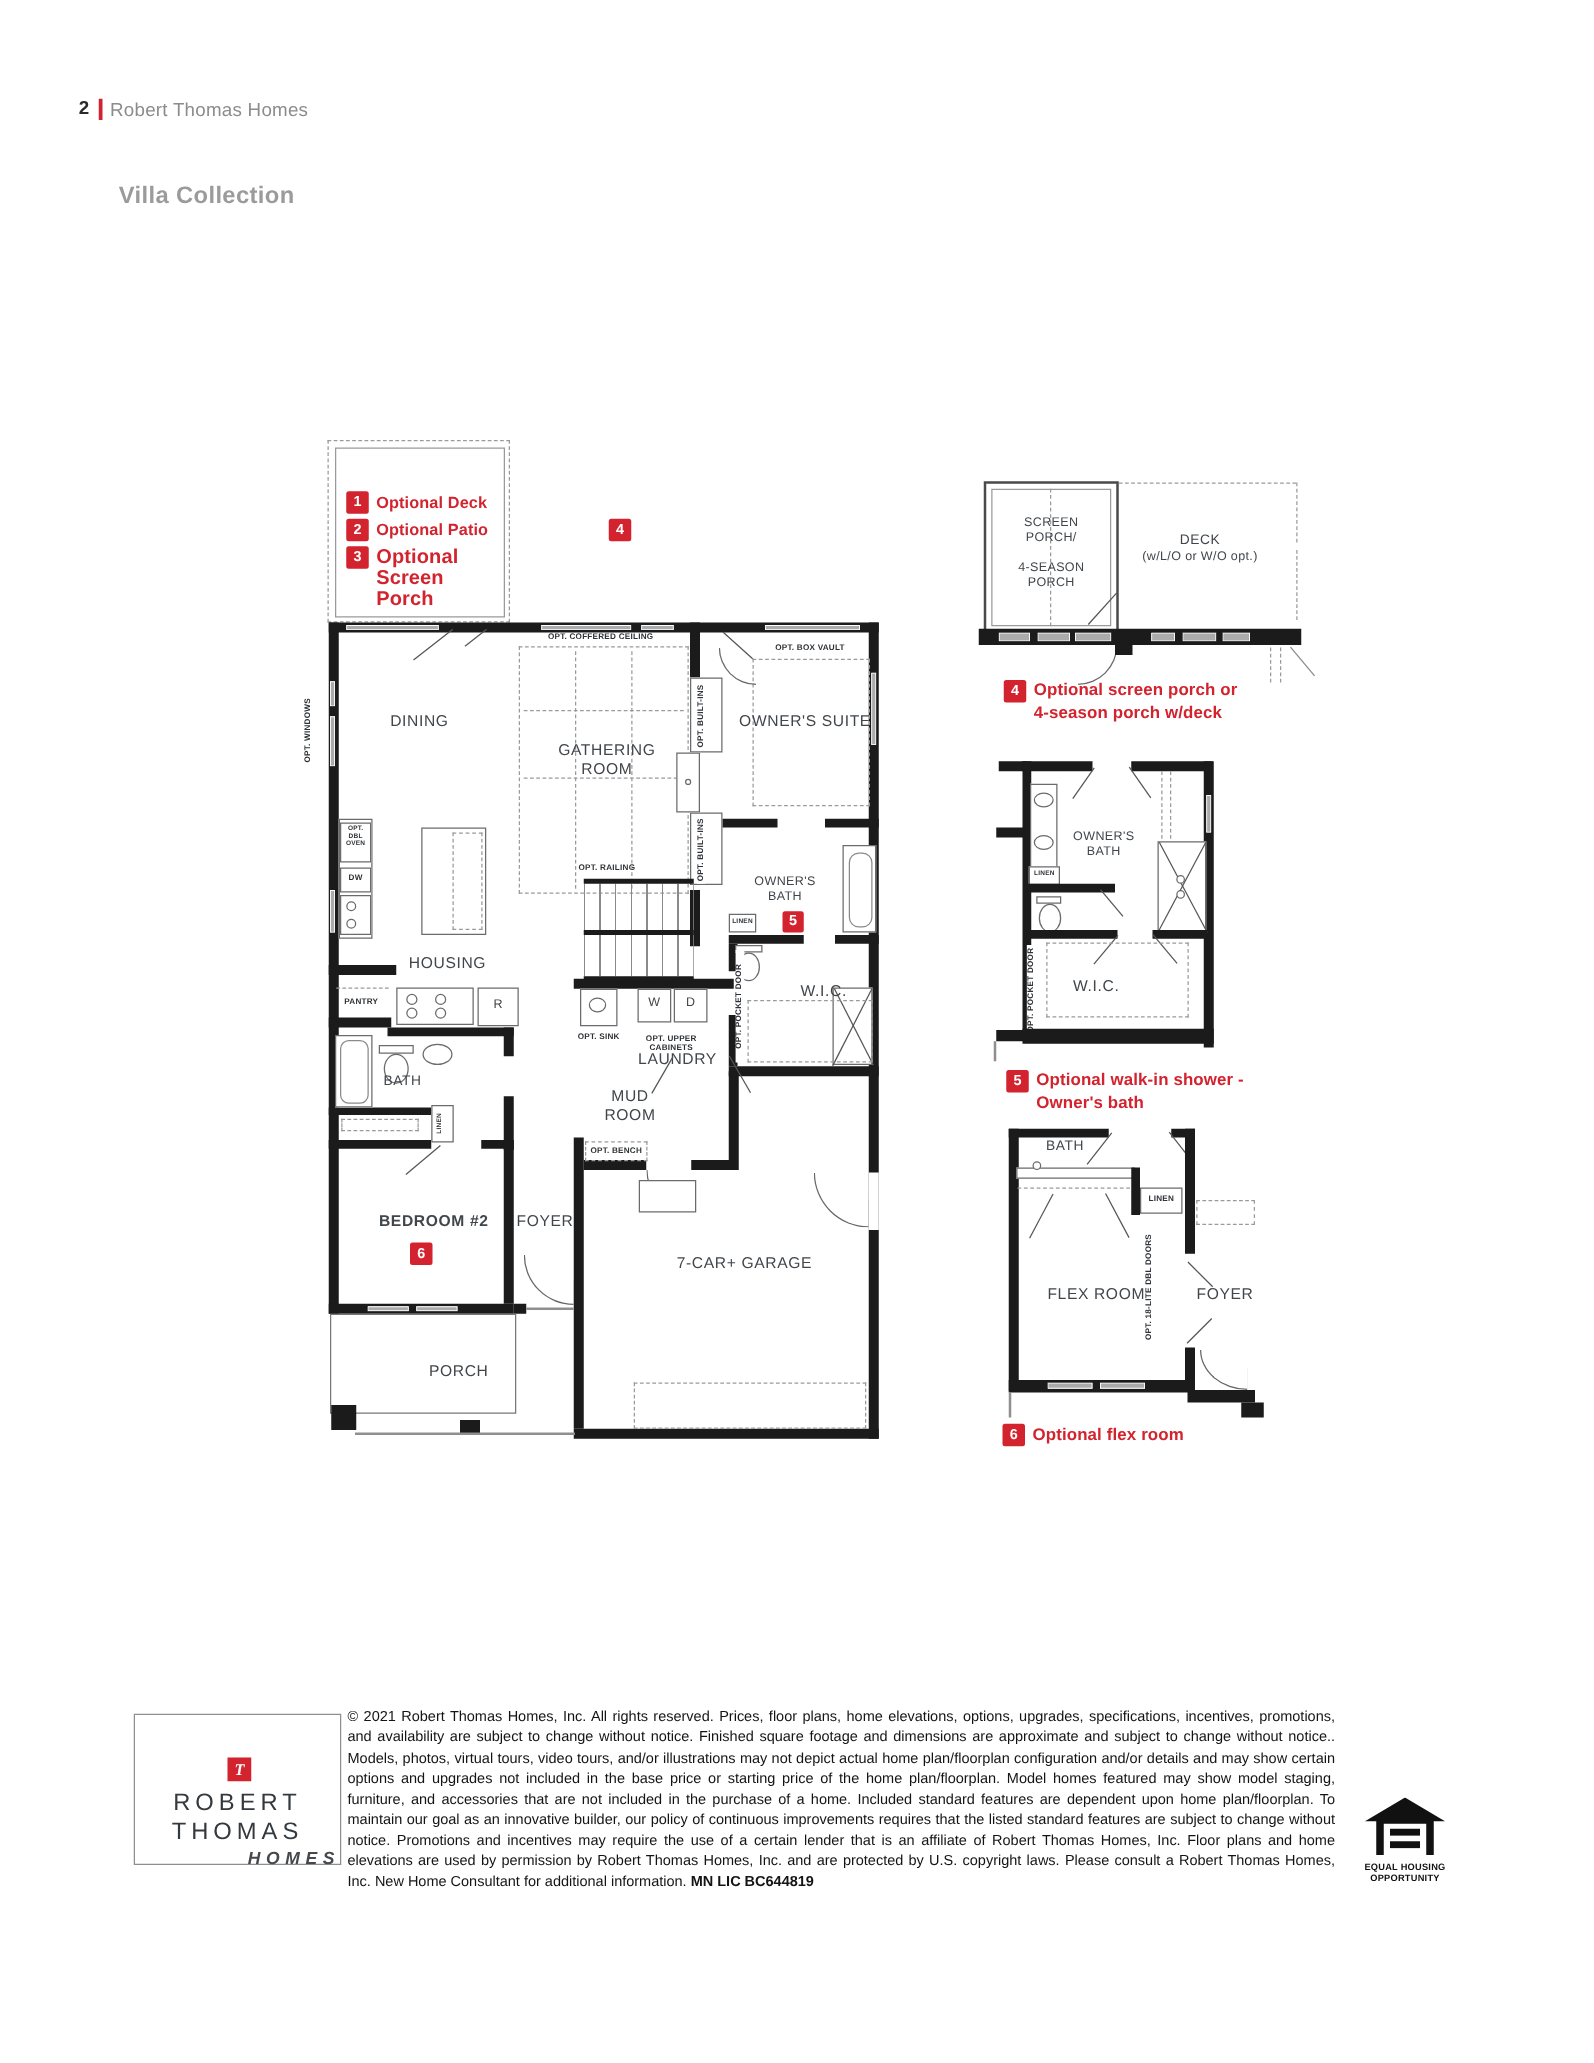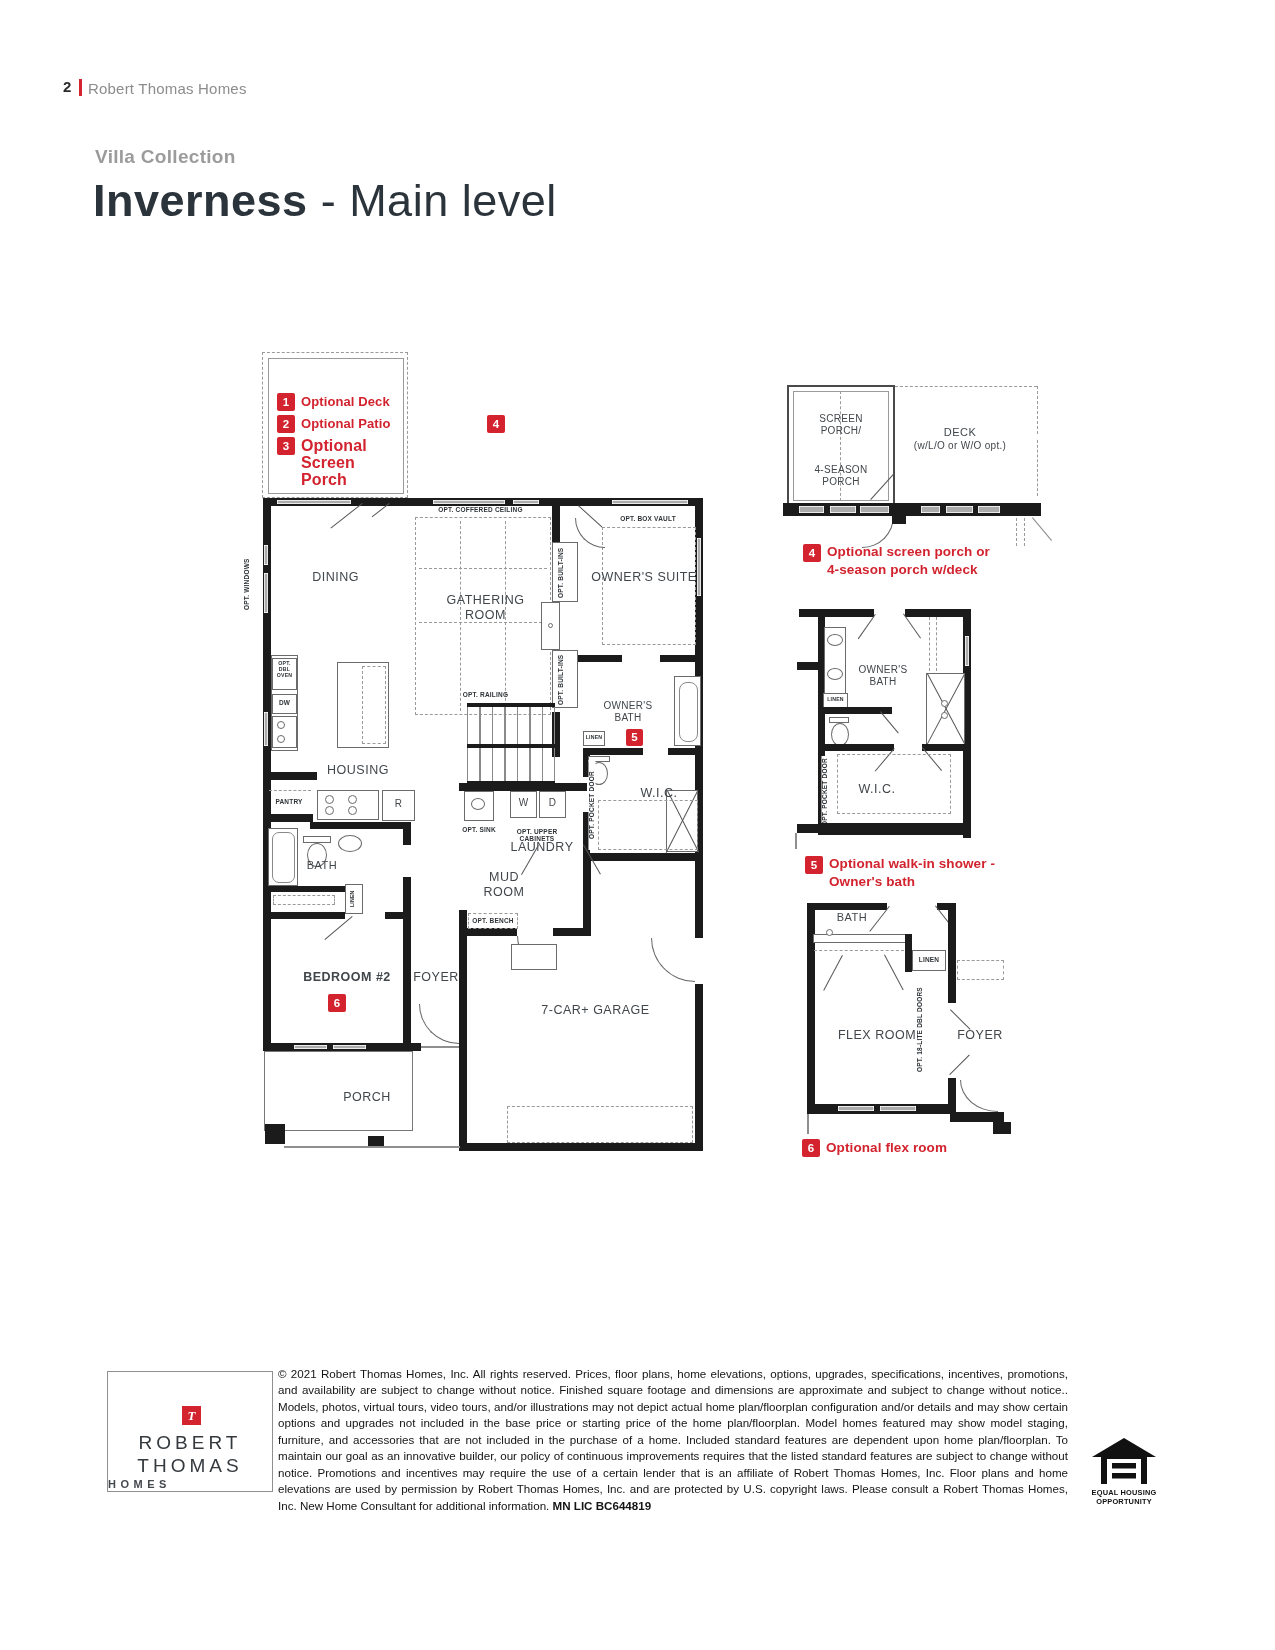--- a/index.html
+++ b/index.html
@@ -41,37 +41,36 @@
   .brand{position:absolute;left:88px;top:80px;font-size:15px;color:#8c8c8c;letter-spacing:.2px;}
   .collection{position:absolute;left:95px;top:146px;font-size:19px;font-weight:700;color:#9b9b9b;letter-spacing:.3px;}
   .title{position:absolute;left:93px;top:175px;font-size:45px;color:#2b333b;letter-spacing:.5px;}
   .title b{font-weight:700;}
   .title span{font-weight:300;}
   
   .logobox{position:absolute;left:107px;top:1371px;width:166px;height:121px;border:1.3px solid #8f8f8f;box-sizing:border-box;background:#fff;}
   .logosq{position:absolute;left:74px;top:34px;width:19px;height:19px;background:#d2232e;color:#fff;
           text-align:center;font:italic 700 13px/19px "Liberation Serif",serif;}
   .logoname{position:absolute;left:0;width:100%;text-align:center;color:#34393e;font-size:19px;letter-spacing:4px;font-weight:500;}
-  .logohomes{position:absolute;left:0;width:100%;text-align:left;color:#45494d;font-size:11px;letter-spacing:4.5px;font-weight:600;}
+  .logohomes{position:absolute;left:0;width:100%;text-align:right;color:#45494d;font-size:14px;letter-spacing:4.5px;font-weight:600;font-style:italic;}
   .disc{position:absolute;left:278px;top:1366px;width:790px;font-size:11.6px;line-height:16.45px;
         color:#141414;text-align:justify;letter-spacing:0;}
   .disc b{white-space:nowrap;margin-top:42px;}
   .eho{position:absolute;left:1085px;top:1438px;width:78px;text-align:center;}
   .eho .txt{font-size:7.4px;font-weight:700;color:#111;line-height:1.25;letter-spacing:.2px;}
 </style>
 </head>
 <body>
 
 <div class="page">
 
   <div class="pgnum">2</div>
   <div class="redbar"></div>
   <div class="brand">Robert Thomas Homes</div>
   <div class="collection">Villa Collection</div>
-  <div class="title"><b>Inverness</b> <span>- Main level</span></div>
 
   <div class="dsh" style="left:262px;top:352px;width:146px;height:146px;"></div>
   <div class="abs" style="left:268px;top:358px;width:134px;height:134px;border:1px solid #9a9a9a;"></div>
   <div class="badge" style="left:277px;top:393px;">1</div>
   <div class="cap" style="left:301px;top:393px;width:120px;font-size:13px;line-height:17px;">Optional Deck</div>
   <div class="badge" style="left:277px;top:415px;">2</div>
   <div class="cap" style="left:301px;top:415px;width:120px;font-size:13px;line-height:17px;">Optional Patio</div>
   <div class="badge" style="left:277px;top:437px;">3</div>
   <div class="cap" style="left:301px;top:437px;width:88px;font-size:16px;line-height:17px;">Optional Screen Porch</div>
   <div class="badge" style="left:487px;top:415px;">4</div>
@@ -221,21 +220,21 @@
 
   <div class="leaf" style="left:362px;top:503px;height:40px;transform:rotate(52deg);"></div>
   <div class="leaf" style="left:389px;top:503px;height:22px;transform:rotate(52deg);"></div>
   <div class="arc" style="left:575px;top:518px;width:30px;height:30px;"></div>
   <div class="leaf" style="left:578px;top:506px;height:32px;transform:rotate(-48deg);"></div>
 
   <div class="abs" style="left:787px;top:385px;width:108px;height:122px;border:2px solid #4a4a4a;box-sizing:border-box;"></div>
   <div class="abs" style="left:793px;top:391px;width:96px;height:110px;border:1px solid #9a9a9a;box-sizing:border-box;"></div>
   <div class="dshl-v" style="left:840px;top:391px;height:110px;"></div>
   <div class="rlbl s10" style="left:791px;top:413px;width:70px;left:806px;">SCREEN PORCH/</div>
-  <div class="rlbl s10" style="left:806px;top:464px;width:70px;">4-SEASON PORCH</div>
+  <div class="rlbl s10" style="left:806px;top:449px;width:70px;">4-SEASON PORCH</div>
   <div class="dshl-h" style="left:895px;top:386px;width:142px;"></div>
   <div class="dshl-v" style="left:1037px;top:386px;height:48px;"></div>
   <div class="dshl-v" style="left:1037px;top:440px;height:56px;"></div>
   <div class="rlbl s11" style="left:925px;top:426px;width:70px;">DECK</div>
   <div class="rlbl s10" style="left:880px;top:440px;width:160px;">(w/L/O or W/O opt.)</div>
   <div class="w" style="left:783px;top:503px;width:258px;height:13px;"></div>
   <div class="win" style="left:799px;top:506px;width:25px;height:7px;"></div>
   <div class="win" style="left:830px;top:506px;width:26px;height:7px;"></div>
   <div class="win" style="left:860px;top:506px;width:29px;height:7px;"></div>
   <div class="win" style="left:921px;top:506px;width:19px;height:7px;"></div>

